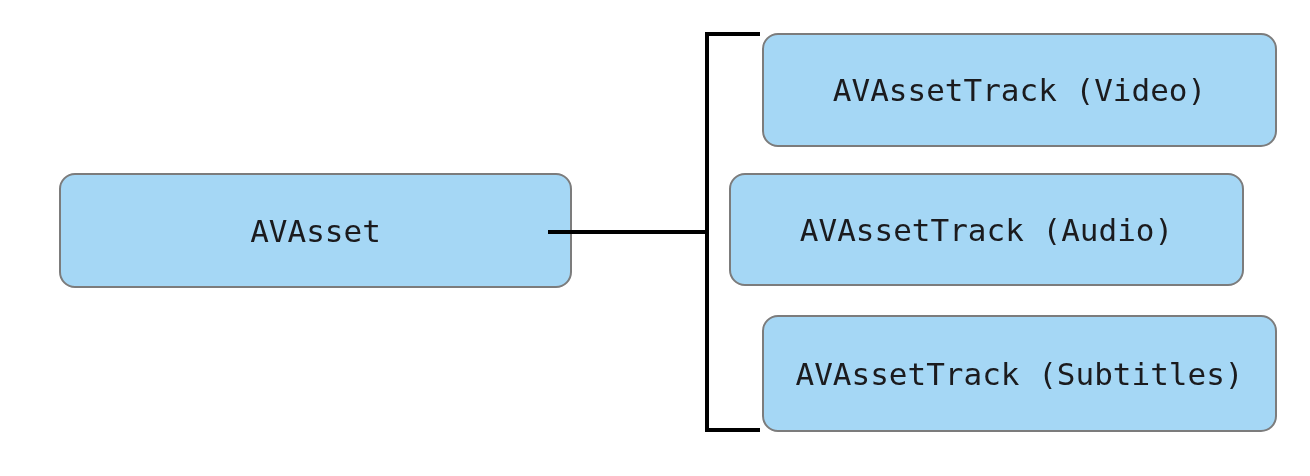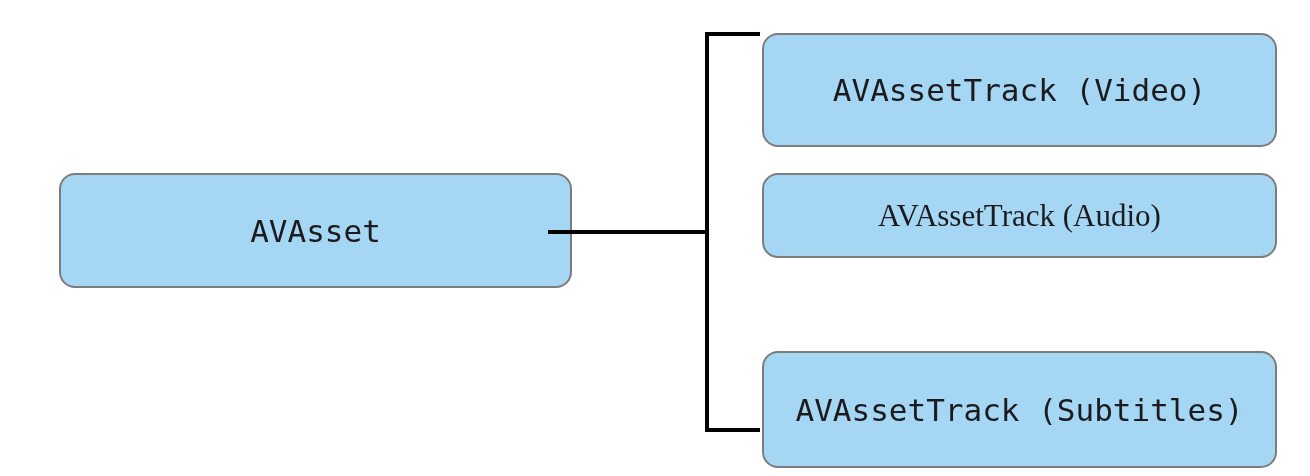--- a/index.html
+++ b/index.html
@@ -26,22 +26,22 @@
     justify-content: center;
   }
   .node-label {
     color: var(--text-color, #1b1b1e);
     font-size: 31px;
     letter-spacing: 0px;
     white-space: nowrap;
   }
   .node.root      { left: 35px;  top: 173px; width: 513px; height: 115px; margin-left: 24px; }
   .node.child-0   { left: 762px; top: 33px;  width: 515px; height: 114px; }
-  .node.child-1   { left: 762px; top: 173px; width: 515px; height: 85px; font-family: Liberation Serif, serif; }
-  .node.child-2   { left: 762px; top: 315px; width: 515px; height: 117px; margin-top: 36px; }
+  .node.child-1   { left: 729px; top: 173px; width: 515px; height: 113px; }
+  .node.child-2   { left: 762px; top: 315px; width: 515px; height: 117px; }
   .connector {
     position: absolute;
     background: var(--connector-color, #000000);
   }
   .h-main   { left: 548px; top: 230px; width: 159px; height: 4px; }
   .v-trunk  { left: 705px; top: 32px;  width: 4px;   height: 400px; }
   .h-stub-top    { left: 705px; top: 32px;  width: 55px; height: 4px; }
   .h-stub-bottom { left: 705px; top: 428px; width: 55px; height: 4px; }
 </style>
 </head>

